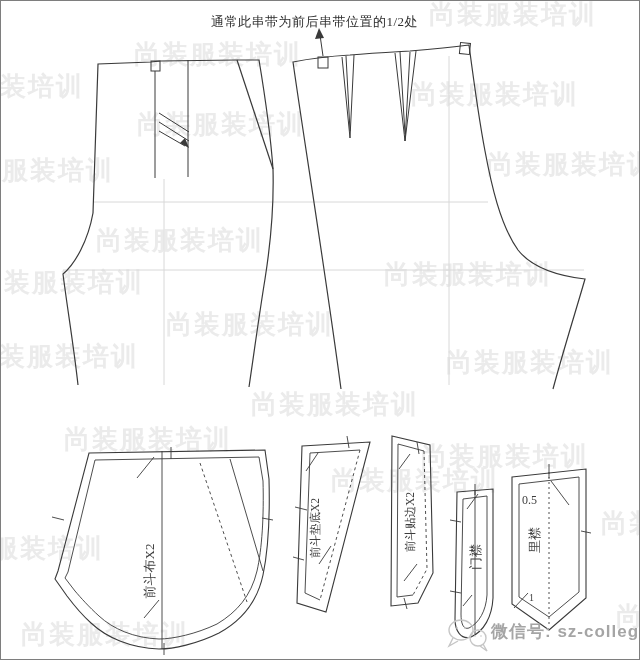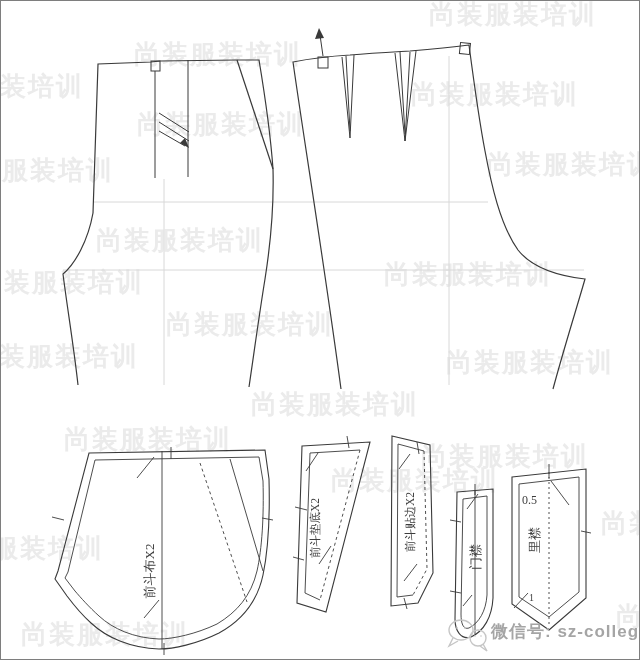--- a/index.html
+++ b/index.html
@@ -154,16 +154,17 @@
       <path d="M452,637 L448,645 L457,640"></path>
       <circle cx="477" cy="637" r="8"></circle>
       <path d="M482,643 L486,650 L479,645"></path>
       <circle cx="456" cy="627" r="0.9" fill="#c6c6c6" stroke="none"></circle>
       <circle cx="464" cy="627" r="0.9" fill="#c6c6c6" stroke="none"></circle>
       <circle cx="474" cy="635" r="0.8" fill="#c6c6c6" stroke="none"></circle>
       <circle cx="480" cy="635" r="0.8" fill="#c6c6c6" stroke="none"></circle>
     </g>
   </svg>
 
+  <div class="annotation-note">通常此串带为前后串带位置的1/2处</div>
 
   <div class="wechat-id">微信号: sz-college</div>
 
 </div>
 
 </body></html>

